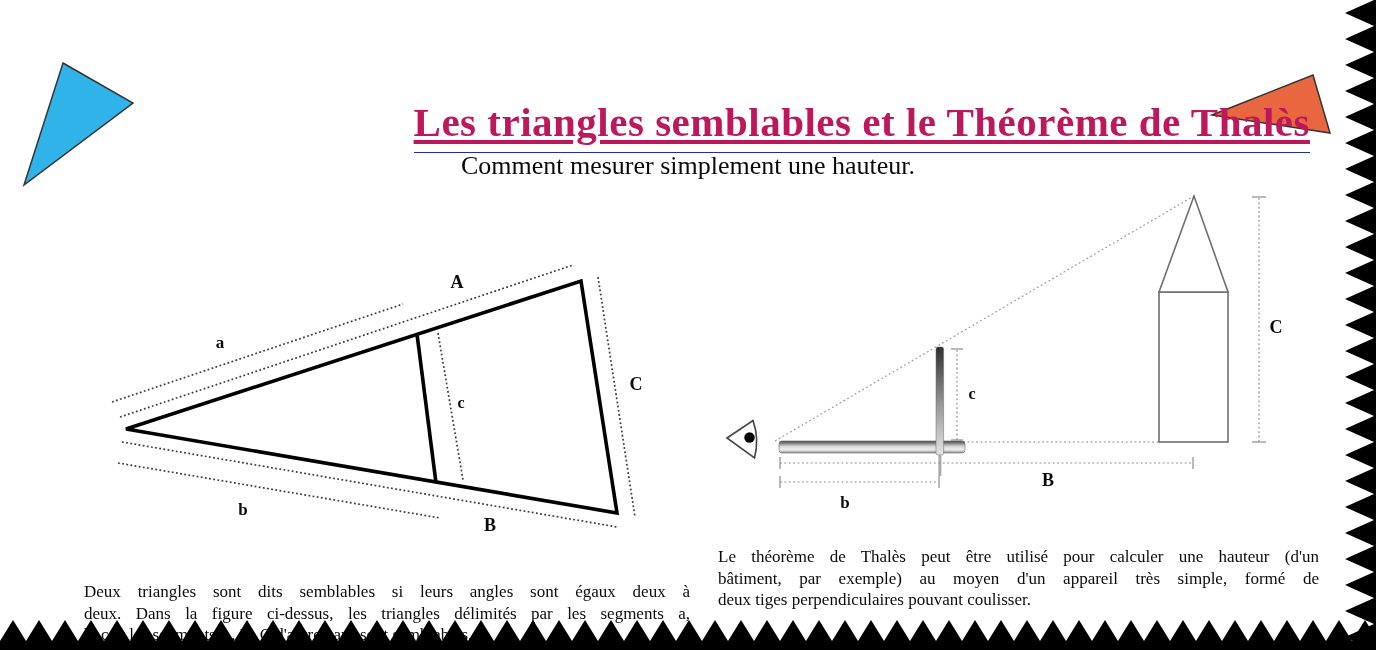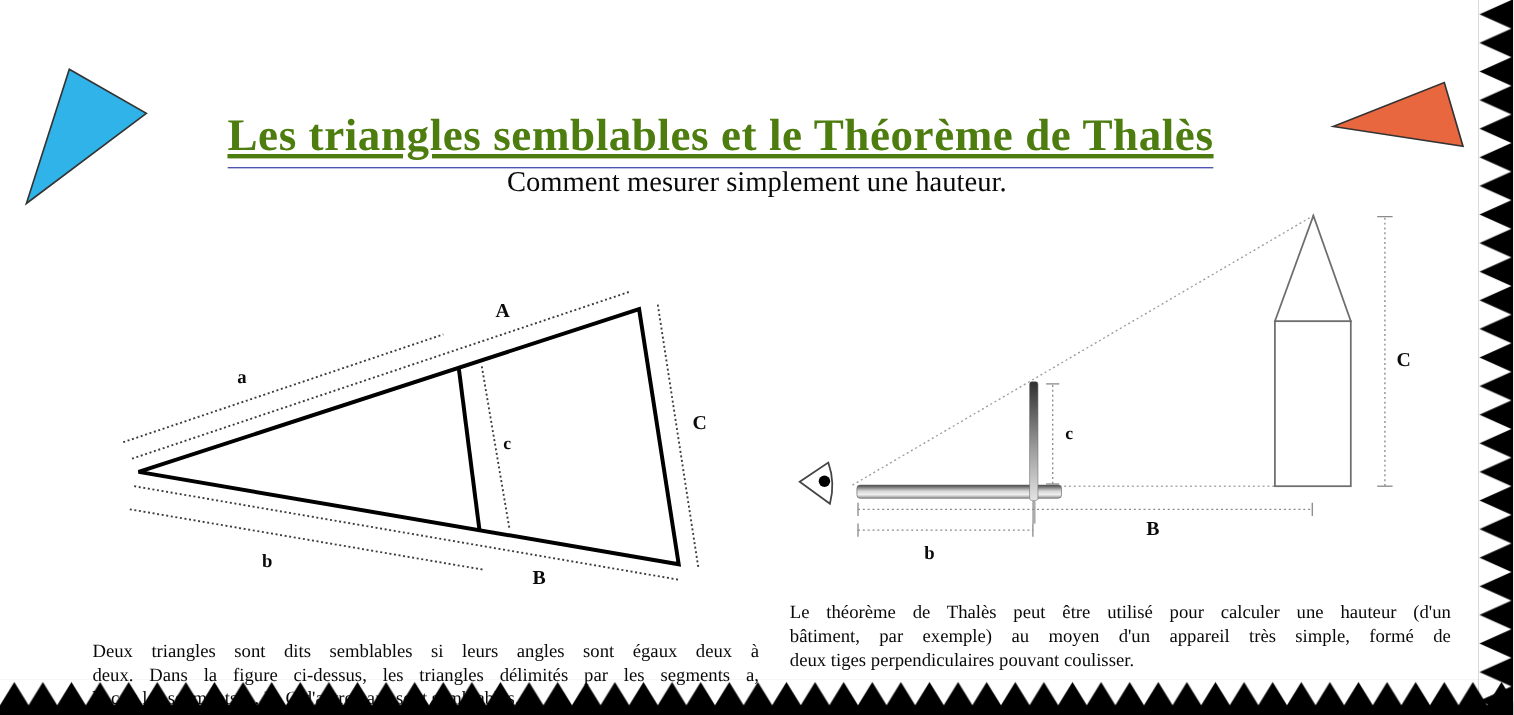--- a/index.html
+++ b/index.html
@@ -2,22 +2,22 @@
 <html><head>
 <meta charset="utf-8">
 <style>
   html,body{margin:0;padding:0;background:#fff;}
   .page{
     position:relative;width:1376px;height:650px;background:#ffffff;overflow:hidden;
     font-family:"Liberation Serif","DejaVu Serif",serif;color:#111;
   }
   
   .title{
-    position:absolute;left:0;top:74px;width:1310px;text-align:center;
-    font-size:41px;font-weight:bold;line-height:1.05;color:#4d7c0f;letter-spacing:.5px;
+    position:absolute;left:0;top:74px;width:1310px;text-align:right;
+    font-size:41px;font-weight:bold;line-height:1.05;color:#be185d;letter-spacing:.5px;
   }
   .title .ul{
     text-decoration:underline;
     text-decoration-thickness:3.5px;
     text-underline-offset:4px;
     border-bottom:1.5px solid #232C9B;
     padding-bottom:7px;
   }
   .subtitle{
     position:absolute;left:0;top:151px;width:1376px;text-align:center;

